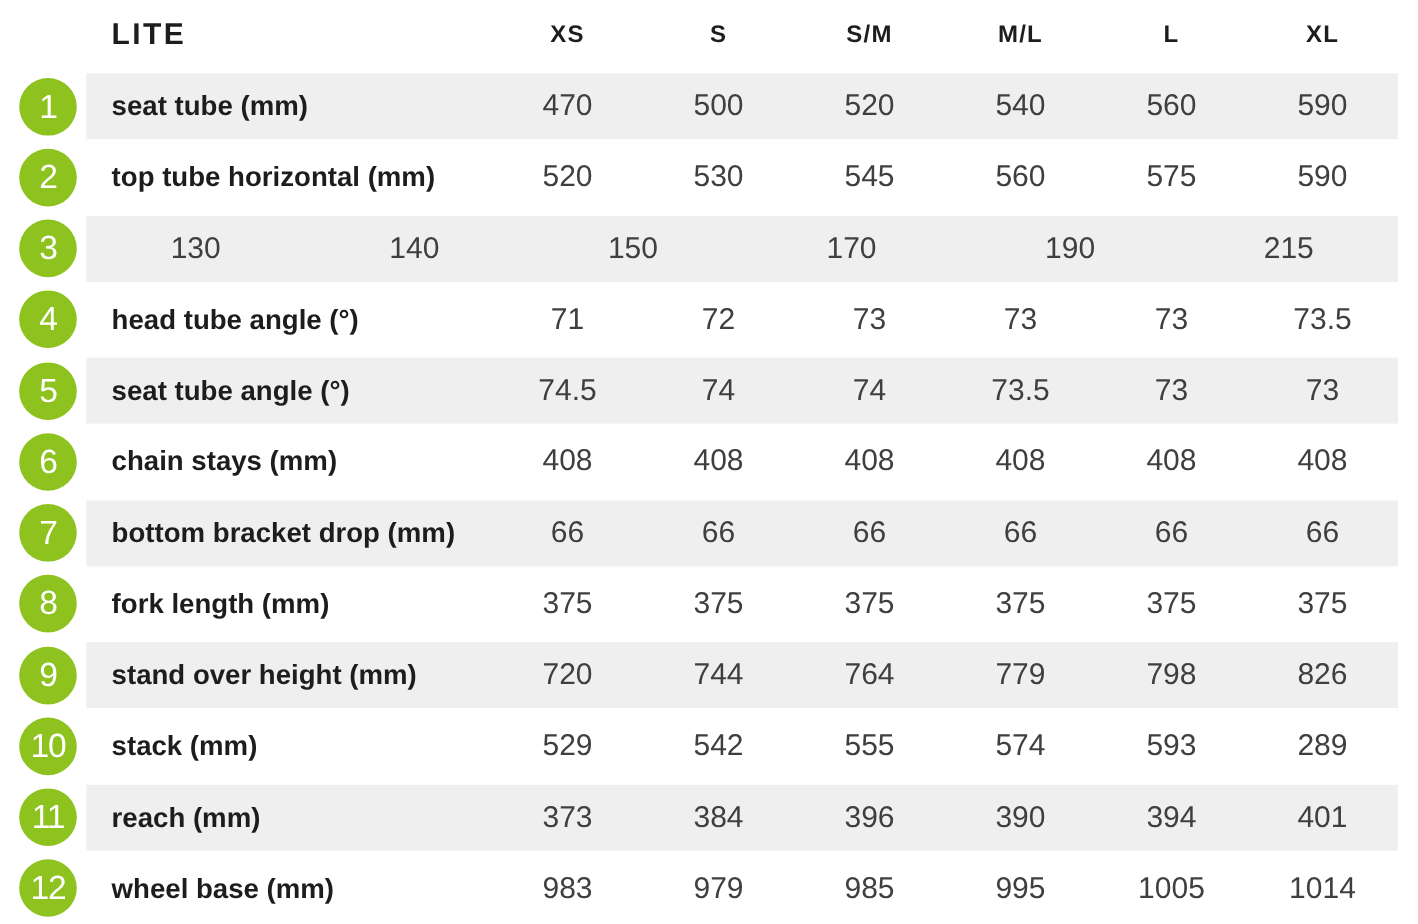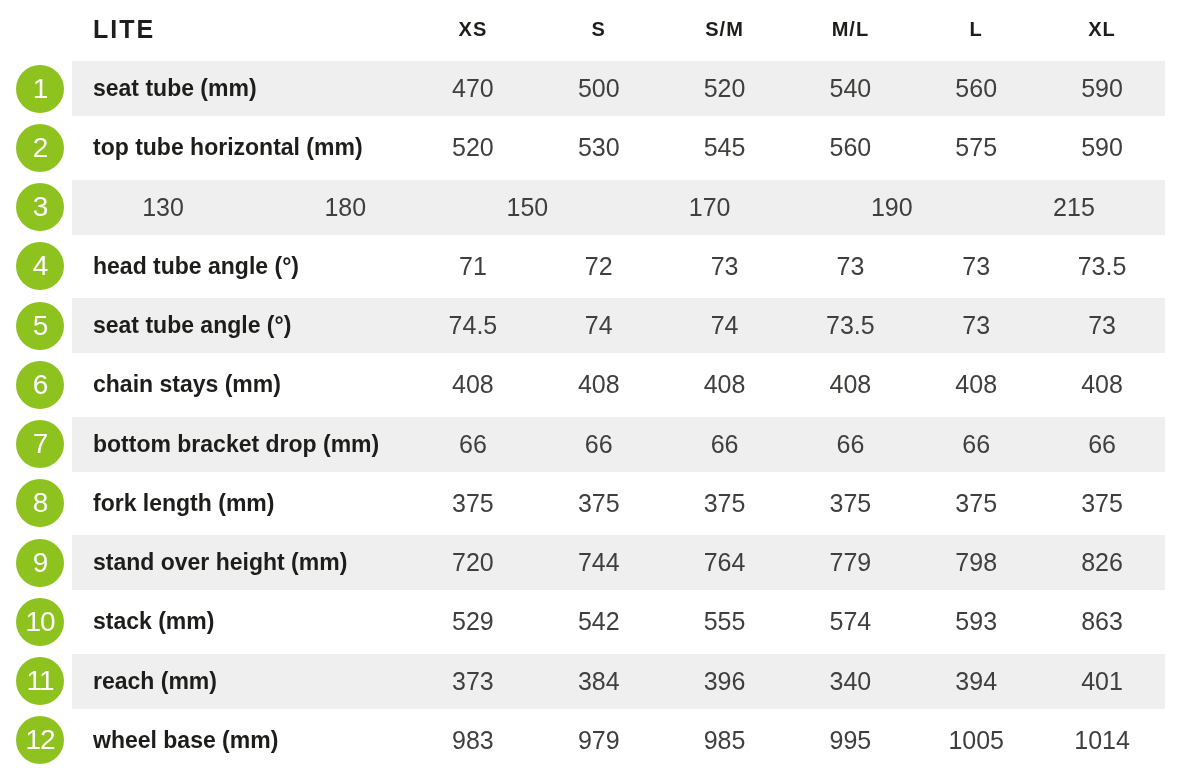--- a/index.html
+++ b/index.html
@@ -151,21 +151,21 @@
   </div>
 
   <div class="row">
     <div class="col-circle">
       <div class="circle">
         <span class="circle-num">3</span>
       </div>
     </div>
     <div class="band stripe">
       <div class="col-val cell">130</div>
-      <div class="col-val cell">180</div>
+      <div class="col-val cell">140</div>
       <div class="col-val cell">150</div>
       <div class="col-val cell">170</div>
       <div class="col-val cell">190</div>
       <div class="col-val cell">215</div>
     </div>
   </div>
 
   <div class="row">
     <div class="col-circle">
       <div class="circle">
@@ -274,36 +274,36 @@
         <span class="circle-num">10</span>
       </div>
     </div>
     <div class="band">
       <div class="col-label row-label">stack (mm)</div>
       <div class="col-val cell">529</div>
       <div class="col-val cell">542</div>
       <div class="col-val cell">555</div>
       <div class="col-val cell">574</div>
       <div class="col-val cell">593</div>
-      <div class="col-val cell">863</div>
+      <div class="col-val cell">289</div>
     </div>
   </div>
 
   <div class="row">
     <div class="col-circle">
       <div class="circle">
         <span class="circle-num">11</span>
       </div>
     </div>
     <div class="band stripe">
       <div class="col-label row-label">reach (mm)</div>
       <div class="col-val cell">373</div>
       <div class="col-val cell">384</div>
       <div class="col-val cell">396</div>
-      <div class="col-val cell">340</div>
+      <div class="col-val cell">390</div>
       <div class="col-val cell">394</div>
       <div class="col-val cell">401</div>
     </div>
   </div>
 
   <div class="row">
     <div class="col-circle">
       <div class="circle">
         <span class="circle-num">12</span>
       </div>

